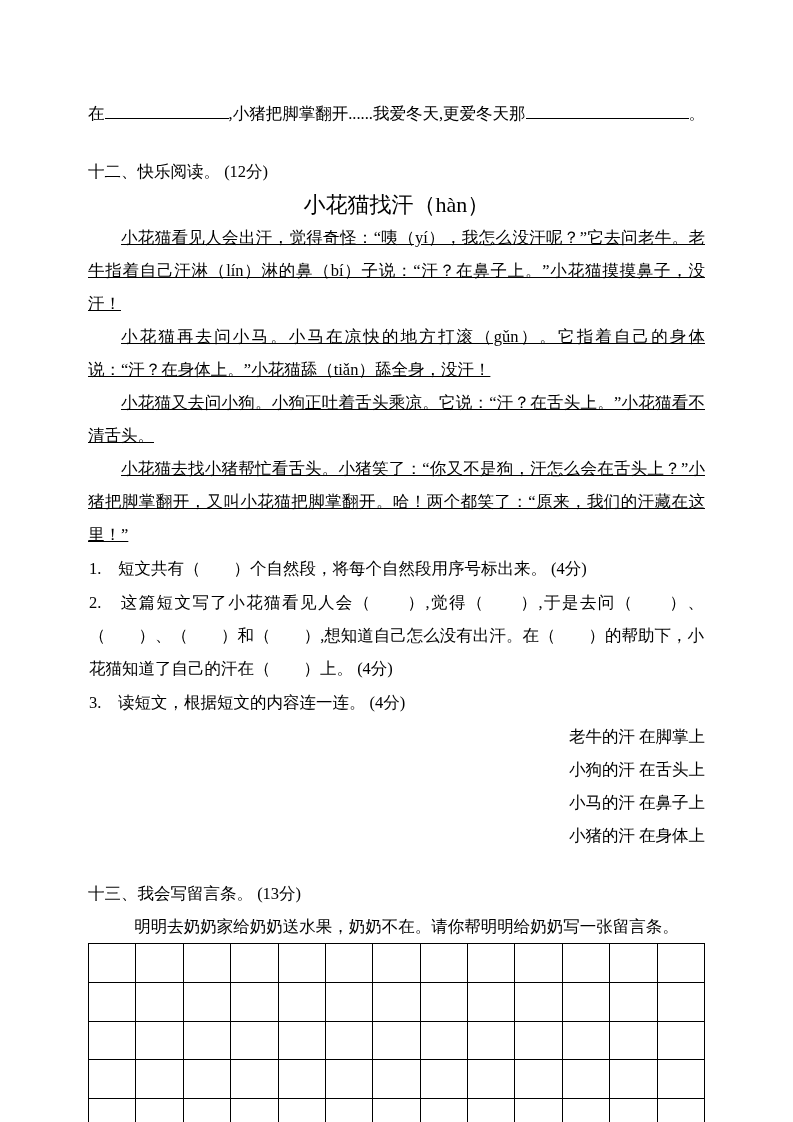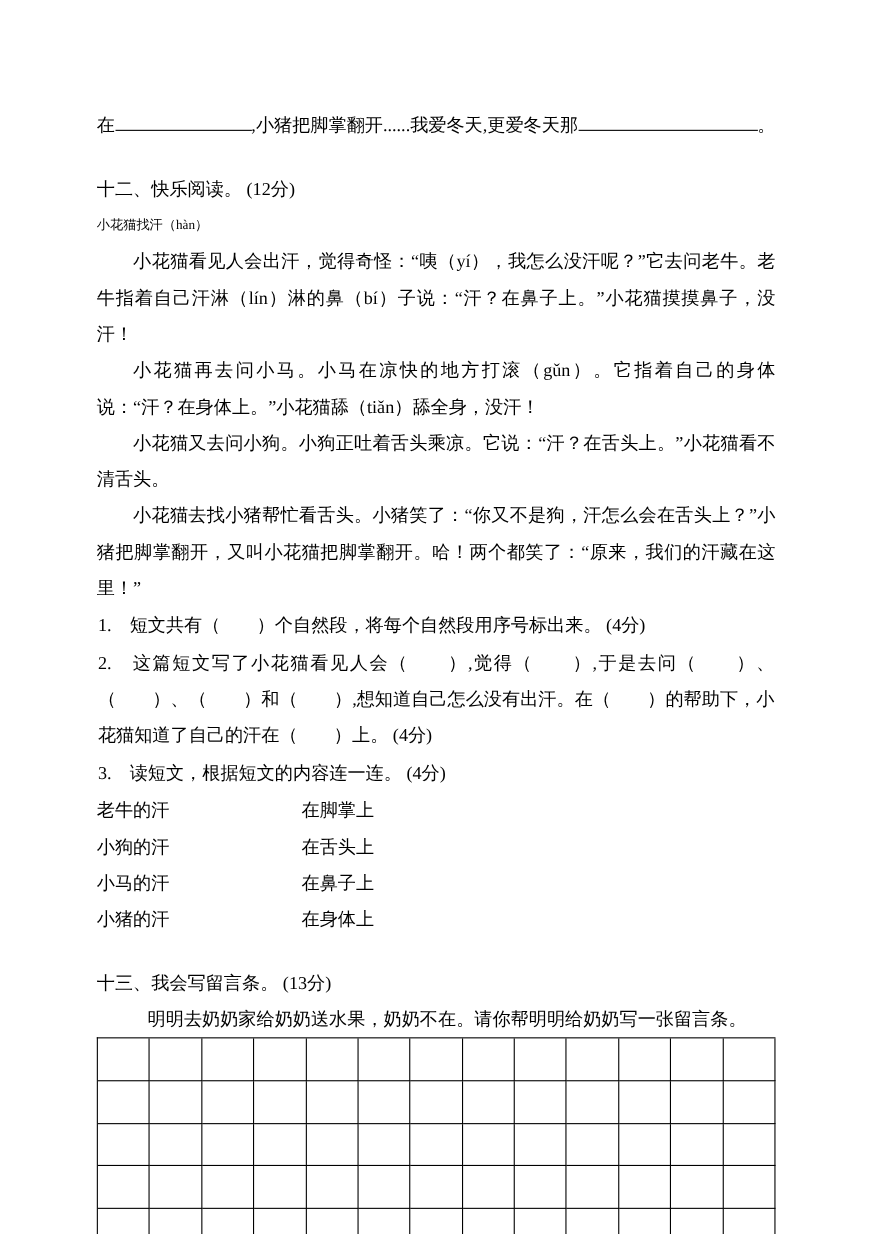--- a/index.html
+++ b/index.html
@@ -13,25 +13,25 @@
     font-family:"Liberation Serif","DejaVu Serif",serif;
     font-size:16.5px;
     color:#000;
     line-height:33px;
   }
   .fill-line{display:flex;align-items:baseline;white-space:nowrap;}
   .blank{display:inline-block;border-bottom:1px solid #000;height:1em;}
   .blank-1{width:124px;}
   .blank-2{flex:1 1 auto;}
   .section-heading{line-height:33px;margin-top:25px;}
-  .passage-title{text-align:left;line-height:33px;font-size:12px;}
-  .para{margin:0;text-indent:2em;text-align:justify;line-height:33px;}
+  .passage-title{text-align:center;line-height:33px;font-size:22px;}
+  .para{margin:0;text-indent:2em;text-align:justify;line-height:33px;text-decoration:underline;}
   .question{margin:1px;text-align:justify;line-height:33px;}
   .q2{ }
-  .match-row{line-height:33px;}
+  .match-row{line-height:33px;text-align:right;}
   .match-left{display:inline-block;width:182px;}
   .instruction{margin:0;text-indent:2.8em;line-height:33px;}
   .writing-grid{
     margin-top:0;
     width:100%;
     height:195px;
     display:grid;
     grid-template-rows:repeat(5,1fr);
     border-top:1px solid #000;
     border-left:1px solid #000;

